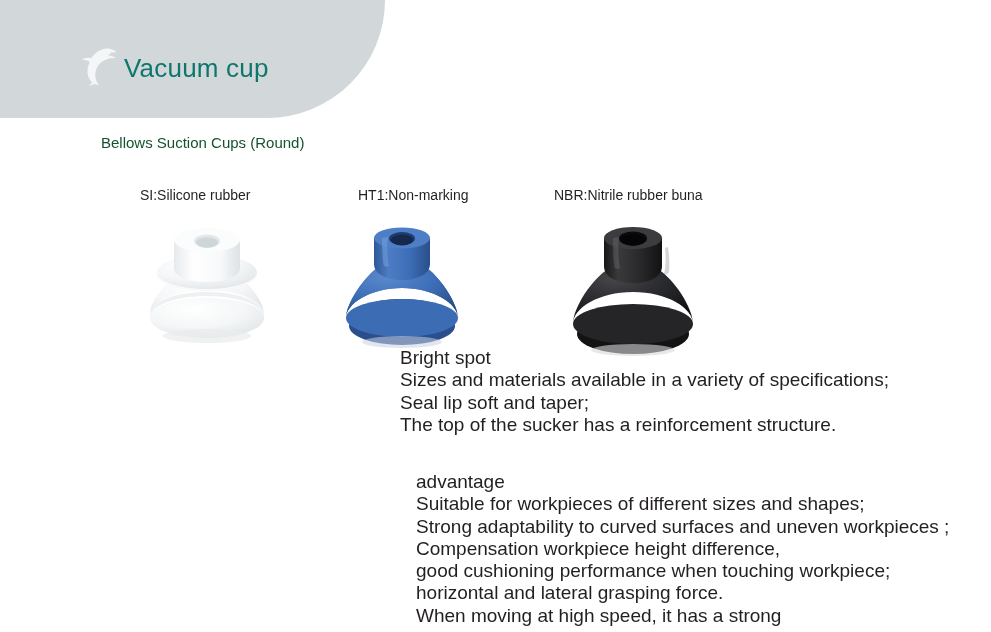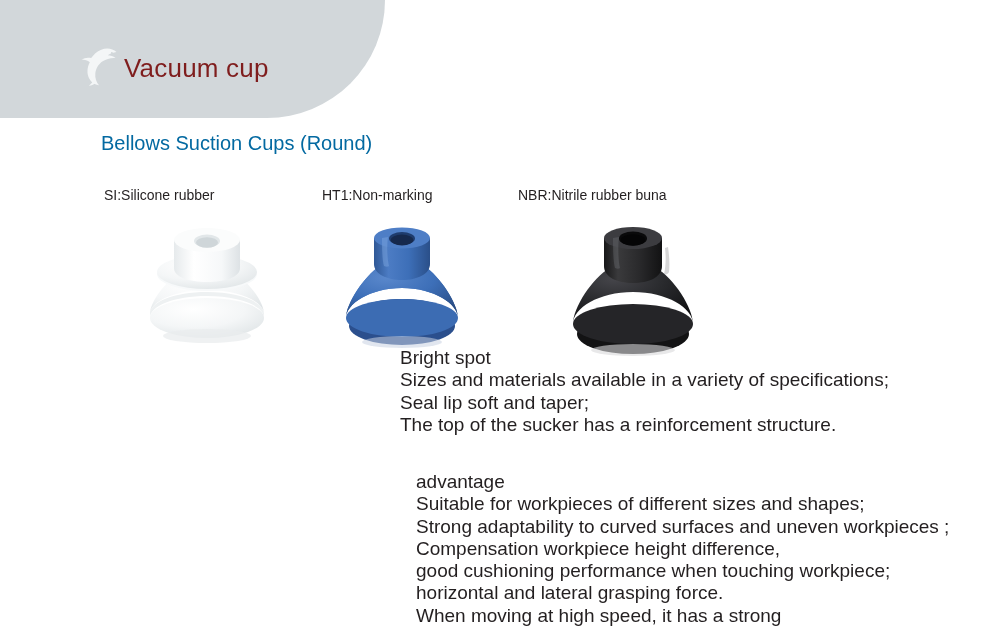--- a/index.html
+++ b/index.html
@@ -32,46 +32,47 @@
     top: 42px;
     width: 46px;
     height: 46px;
   }
   #header-title {
     position: absolute;
     left: 124px;
     top: 52px;
     font-size: 26px;
     line-height: 32px;
-    color: #7f1d1d;
+    color: #0f766e;
     letter-spacing: 0.2px;
     white-space: nowrap;
   }
 
   
   #section-subtitle {
     position: absolute;
     left: 101px;
     top: 134px;
-    font-size: 20px;
+    font-size: 15px;
     line-height: 18px;
-    color: #0369a1;
+    color: #14532d;
     white-space: nowrap;
   }
 
   
   .material-col {
     position: absolute;
     top: 186px;
   }
   .material-label {
     font-size: 14px;
     line-height: 18px;
     color: #231f20;
     white-space: nowrap;
+    margin-left: 36px;
   }
   .cup-figure {
     position: relative;
     margin-top: 14px;
     height: 130px;
   }
   .cup-svg { display: block; }
 
   #material-col-0 { left: 104px; }
   #material-col-1 { left: 322px; }

